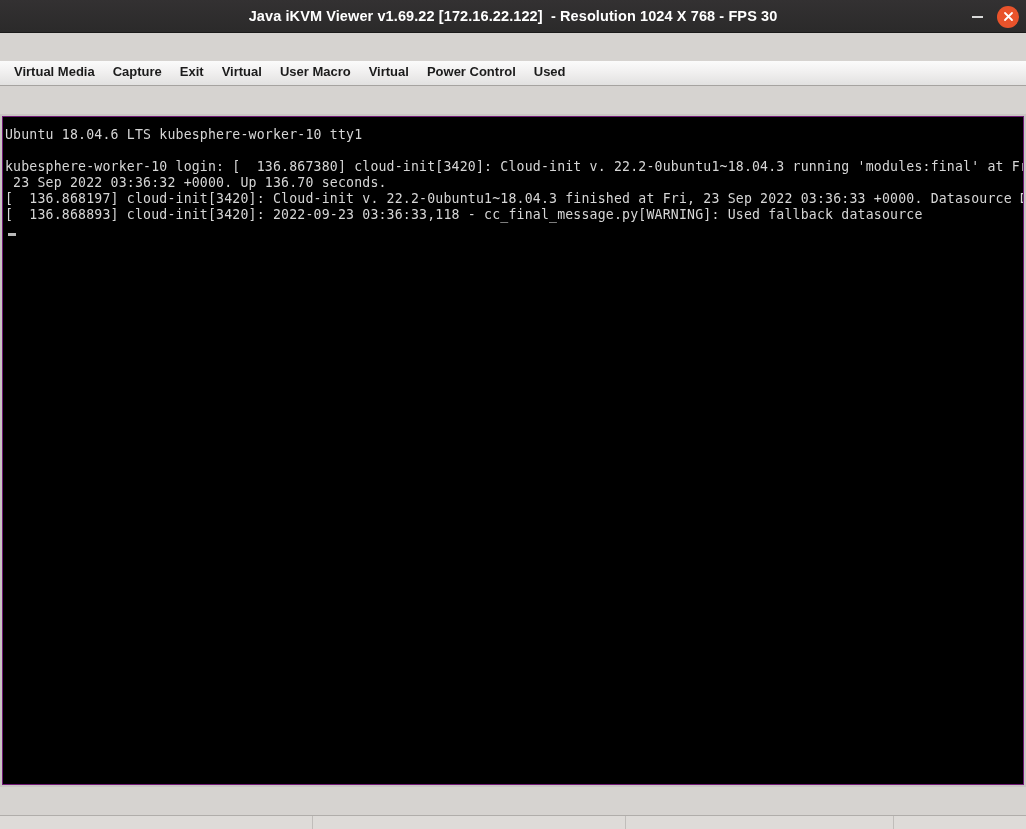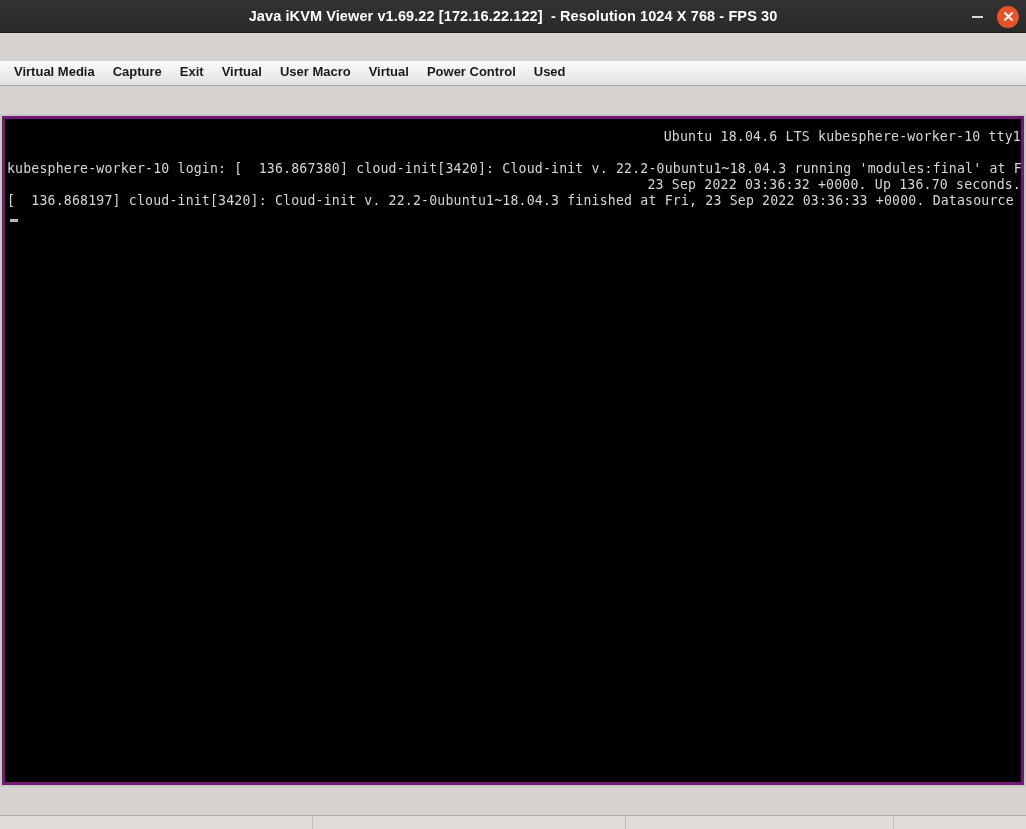--- a/index.html
+++ b/index.html
@@ -110,24 +110,23 @@
     background: #c9c6c3;
     padding: 2px 2px 2px 2px;
     box-sizing: border-box;
     position: relative;
     display: flex;
   }
   .console-inner {
     flex: 1 1 auto;
     position: relative;
     background: #4c1d95;
-    border: 3px solid #701a75;
-    box-sizing: border-box;
-    overflow: hidden;
-    text-align: right;
+    border: 1px solid #701a75;
+    box-sizing: border-box;
+    overflow: hidden;
   }
   .console-screen {
     position: absolute;
     inset: 0;
     background: #000000;
     padding: 10px 0 0 2px;
     box-sizing: border-box;
     overflow: hidden;
   }
   .term-line {
@@ -208,20 +207,21 @@
   </div>
 
   <div class="console-frame">
     <div class="console-inner">
       <div class="console-screen">
         <div class="term-line">Ubuntu 18.04.6 LTS kubesphere-worker-10 tty1</div>
         <div class="term-line blank"></div>
         <div class="term-line">kubesphere-worker-10 login: [  136.867380] cloud-init[3420]: Cloud-init v. 22.2-0ubuntu1~18.04.3 running 'modules:final' at Fri,</div>
         <div class="term-line"> 23 Sep 2022 03:36:32 +0000. Up 136.70 seconds.</div>
         <div class="term-line">[  136.868197] cloud-init[3420]: Cloud-init v. 22.2-0ubuntu1~18.04.3 finished at Fri, 23 Sep 2022 03:36:33 +0000. Datasource Dat</div>
+        <div class="term-line">[  136.868893] cloud-init[3420]: 2022-09-23 03:36:33,118 - cc_final_message.py[WARNING]: Used fallback datasource</div>
         <div class="cursor-line">
           <div class="cursor"></div>
         </div>
       </div>
     </div>
   </div>
 
   <div class="statusbar">
     <div class="status-cell" style="width:300px"></div>
     <div class="status-cell" style="width:300px"></div>

